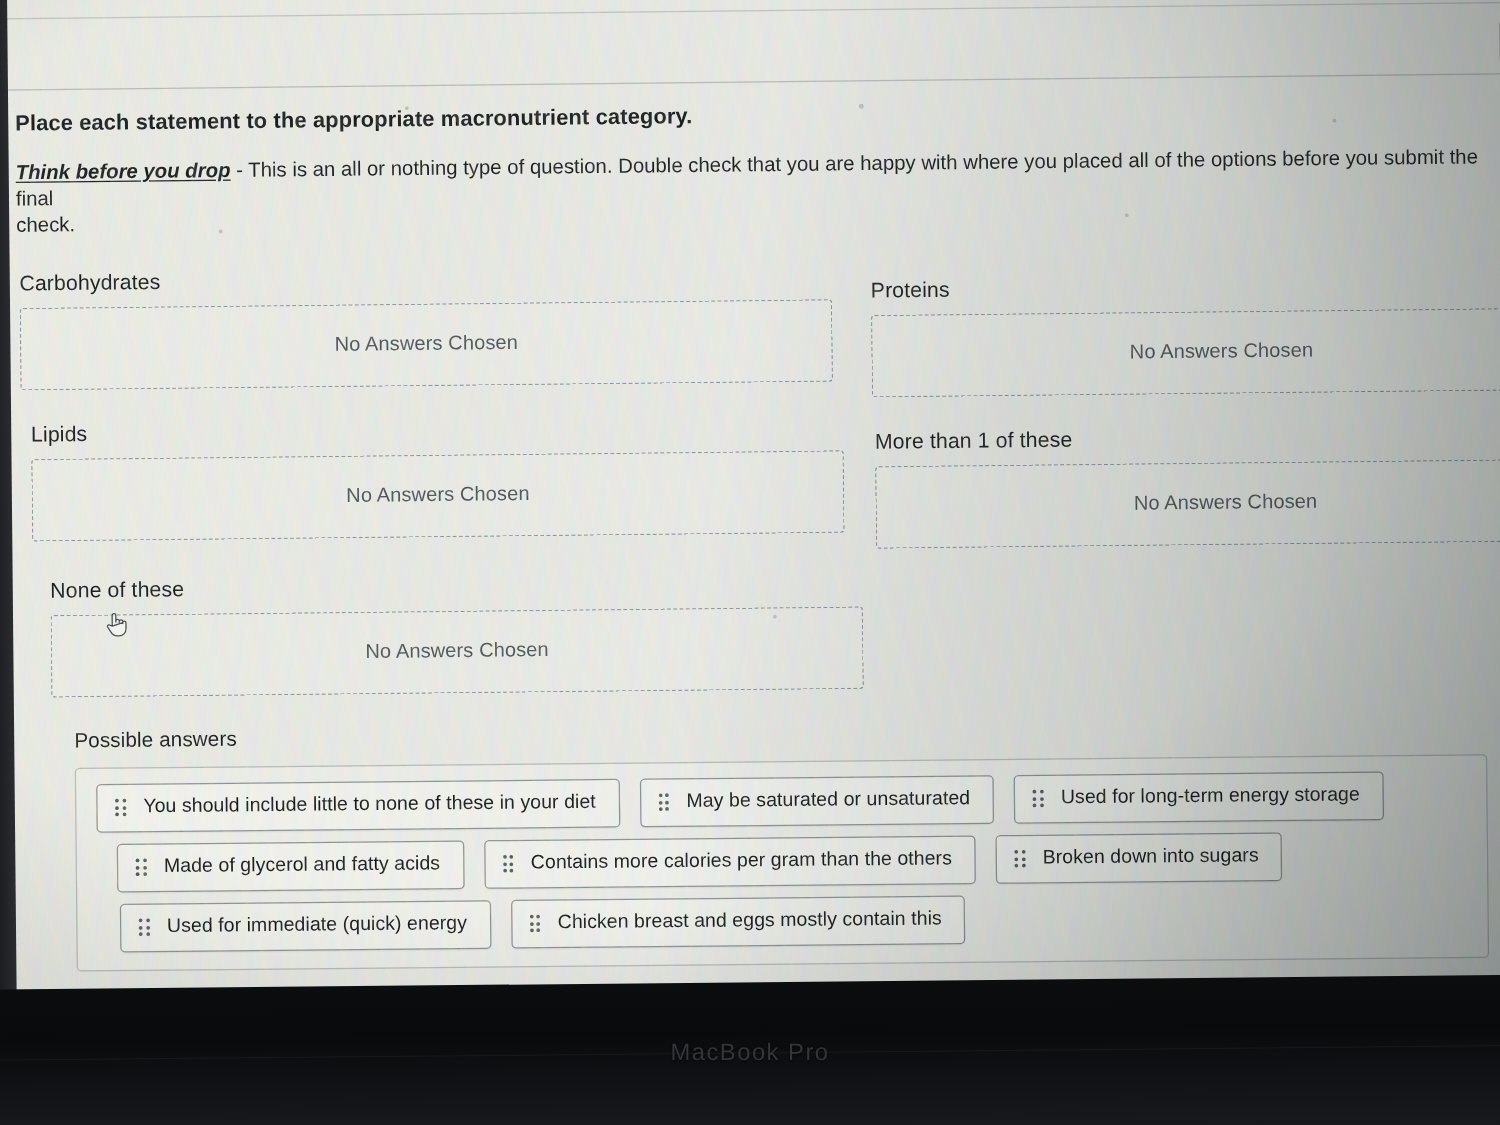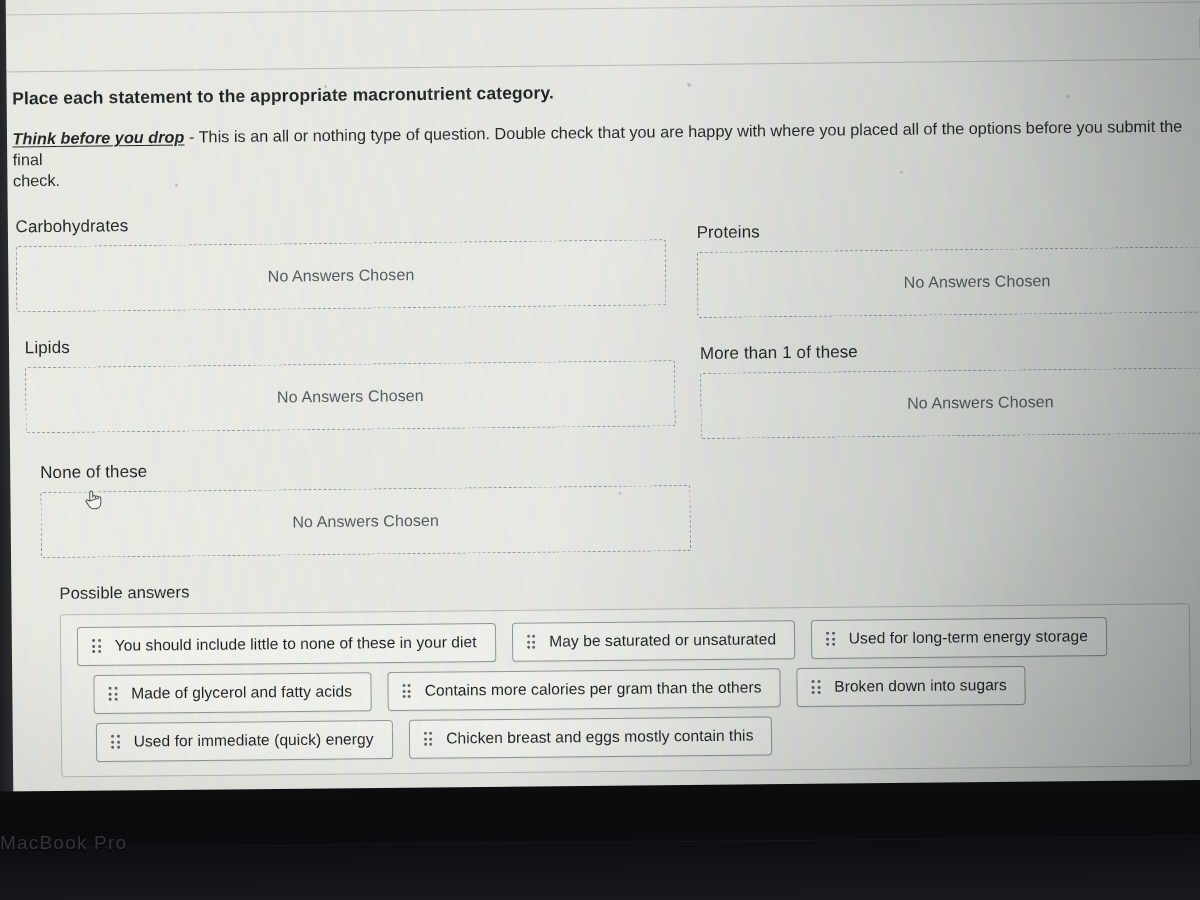--- a/index.html
+++ b/index.html
@@ -33,21 +33,21 @@
   .bezel-bottom::after {
     content: "";
     position: absolute; left: 0; right: 0; top: 56px; height: 1px;
     background: rgba(255,255,255,0.045);
   }
   .macbook-label {
     position: absolute;
     z-index: 41;
     left: 0; right: 0;
     top: 832px;
-    text-align: left;
+    text-align: center;
     color: #3a3c40;
     font-size: 19px;
     letter-spacing: 1.2px;
     font-family: "Liberation Sans", sans-serif;
     opacity: 0.85;
     text-shadow: 0 1px 2px rgba(0,0,0,0.8);
   }
   .bezel-left {
     position: absolute;
     left: -60px; top: -40px; width: 70px; height: 980px;

